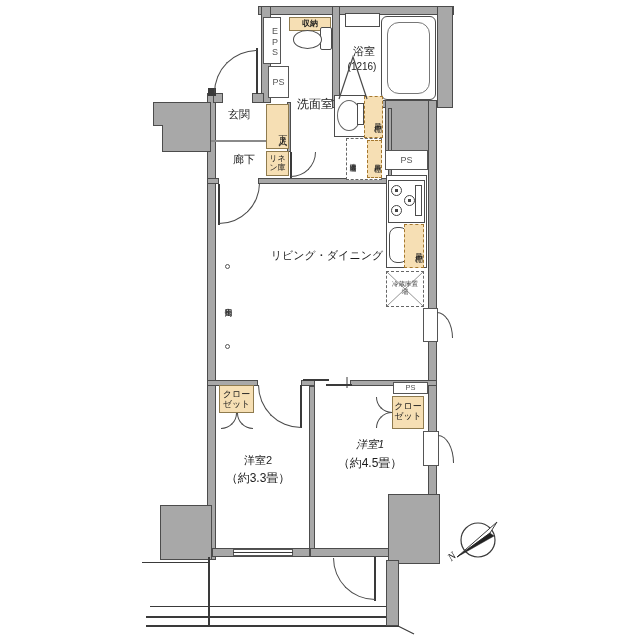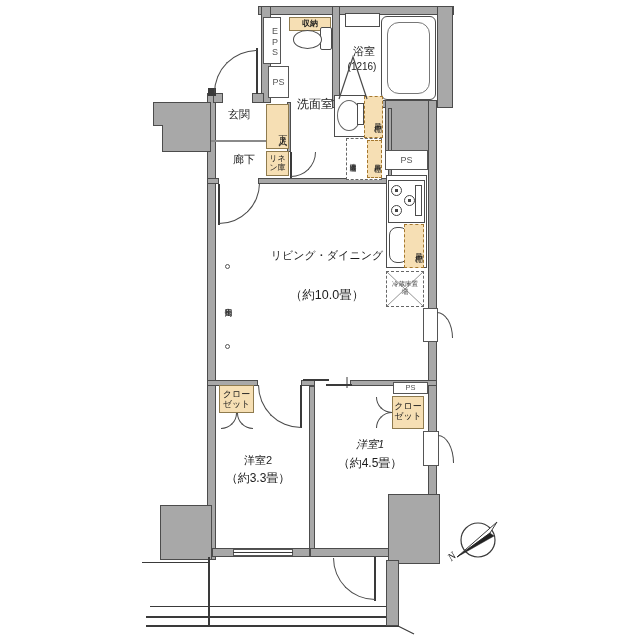--- a/index.html
+++ b/index.html
@@ -105,21 +105,20 @@
   <div class="abs burner" style="left:391px;top:185px;"></div>
   <div class="abs burner" style="left:391px;top:205px;"></div>
   <div class="abs burner" style="left:404px;top:195px;"></div>
   <div class="abs fixture" style="left:415px;top:185px;width:7px;height:31px;"></div>
   <div class="abs fixture" style="left:389px;top:227px;width:19px;height:36px;border-radius:8px;"></div>
   <div class="abs tan-d vtext tlabel" style="left:404px;top:224px;width:20px;height:44px;font-size:8px;padding-top:3px;">吊戸棚</div>
   <div class="abs dashed" style="left:386px;top:271px;width:38px;height:36px;"></div>
   <div class="abs xlabel" style="left:392px;top:280px;width:26px;background:#fff;">冷蔵庫置場</div>
 
   <div class="abs rlabel" style="left:247px;top:248px;width:160px;">リビング・ダイニング</div>
-  <div class="abs slabel" style="left:247px;top:287px;width:160px;font-size:12.5px;">（約10.0畳）</div>
   <div class="abs hook" style="left:225px;top:264px;"></div>
   <div class="abs vtext xlabel" style="left:222px;top:287px;width:11px;height:42px;font-size:7.5px;">室内物干し</div>
   <div class="abs hook" style="left:225px;top:344px;"></div>
 
   <div class="abs whitebox" style="left:423px;top:308px;width:15px;height:34px;"></div>
   <div class="abs arc arc-tr" style="left:437px;top:312px;width:16px;height:26px;"></div>
   <div class="abs whitebox" style="left:423px;top:431px;width:16px;height:35px;"></div>
   <div class="abs arc arc-tr" style="left:438px;top:435px;width:16px;height:28px;"></div>
 
   <div class="abs tan tlabel" style="left:219px;top:385px;width:35px;height:28px;font-size:9px;padding-top:3px;">クローゼット</div>

